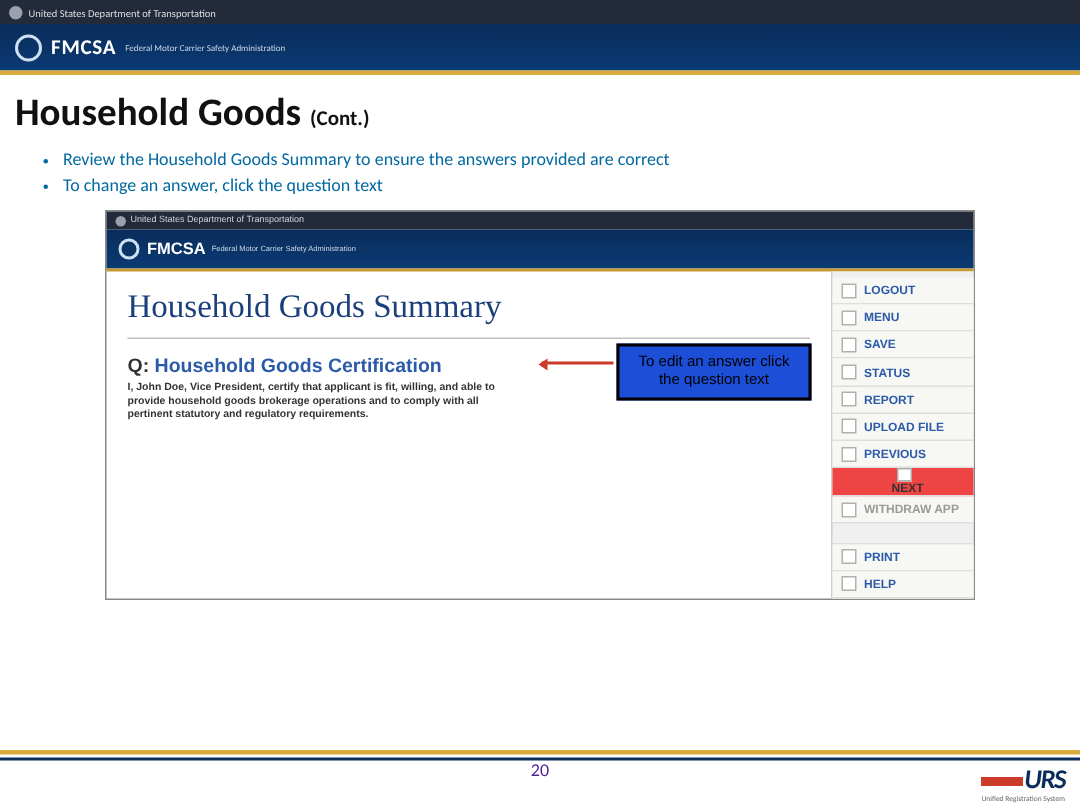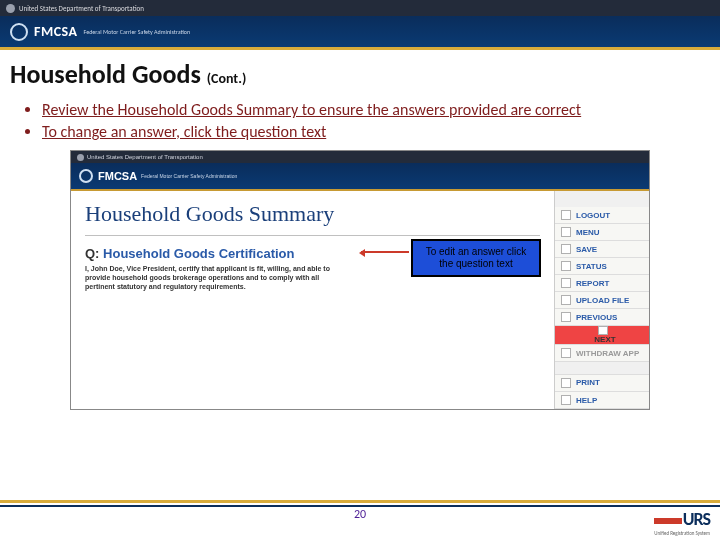--- a/index.html
+++ b/index.html
@@ -22,21 +22,21 @@
     padding-left:10px; border-bottom:3px solid #d8ab3a;
   }
   .fmcsa-bar .logo-circle {
     width:18px;height:18px;border-radius:50%;border:2px solid #cfe0f2;margin-right:6px;
   }
   .fmcsa-bar .brand { font-weight:bold; font-size:14px; letter-spacing:0.5px; }
   .fmcsa-bar .sub { font-size:6px; color:#c9d6e8; margin-left:6px; }
   .slide-body { padding: 8px 10px 0 10px; }
   .title { font-size:26px; font-weight:bold; color:#111; }
   .title .cont { font-size:14px; font-weight:bold; }
-  ul.bullets { margin:10px 0 8px 32px; font-size:16px; color:#7f1d1d; line-height:1.25;text-decoration:underline; }
+  ul.bullets { margin:10px 0 8px 32px; font-size:12px; color:#0369a1; line-height:1.25; }
   ul.bullets li { margin-bottom:2px; }
   .screenshot {
     width: 580px; height: 260px; margin: 4px auto 0 auto;
     border:1px solid #888; background:#fff; position:relative;
     font-family: Arial, sans-serif;
   }
   .ss-gov { height:12px; background:#232b3a; color:#cfd2dc; font-size:6px;
     display:flex;align-items:center;padding-left:6px;}
   .ss-gov .seal{width:7px;height:7px;border-radius:50%;background:#9aa0ad;margin-right:3px;}
   .ss-fmcsa { height:28px; background:linear-gradient(#0a2d5b,#0a3a73); color:#fff;
@@ -46,21 +46,21 @@
   .ss-fmcsa .sub{font-size:5px;color:#c9d6e8;margin-left:4px;}
   .ss-main { display:flex; height:calc(100% - 40px); }
   .ss-content { flex:1; padding:10px 14px; }
   .ss-heading { font-size:22px; color:#1a3f7a; font-weight:normal; font-family:Georgia,serif; margin-bottom:8px;}
   .ss-rule { border:0; border-top:1px solid #c0c0c0; margin:4px 0 10px 0;}
   .ss-q { font-size:13px; color:#333; font-weight:bold; margin-bottom:4px;}
   .ss-q .qlink { color:#2a5aa8; font-weight:bold; }
   .ss-q-body { font-size:7px; color:#333; font-weight:bold; line-height:1.25; max-width:260px;}
   .ss-sidebar {
     width:95px; background:#f0f0f0; border-left:1px solid #ccc;
-    display:flex; flex-direction:column; padding-top:16px;
+    display:flex; flex-direction:column; padding-top:4px;
   }
   .ss-sidebar .item {
     height:19px; display:flex; align-items:center; font-size:8px;
     color:#2a5aa8; padding-left:6px; border-bottom:1px solid #ddd;
     background:#f7f7f4; font-weight:bold;
   }
   .ss-sidebar .item.active { background:#ef4444; color:#333;flex-direction:column; }
   .ss-sidebar .item.muted { color:#9a9a9a; }
   .ss-sidebar .item .ic { width:10px;height:10px;border:1px solid #b0b0b0;background:#fff;margin-right:5px;}
   .ss-sidebar .spacer { height:14px; border-bottom:1px solid #ddd; }
@@ -79,21 +79,21 @@
   }
   .footer {
     position:absolute; bottom:0; left:0; width:100%; height:40px;
     border-top:3px solid #d8ab3a;
   }
   .footer .pgnum { text-align:center; font-size:12px; padding-top:4px; color:#4c1d95;}
   .footer .urs {
     position:absolute; right:10px; bottom:4px; display:flex; flex-direction:column; align-items:flex-end;
   }
   .footer .urs .logo {
-    font-size:18px; font-weight:bold; color:#0a2d5b;
+    font-size:18px; font-weight:bold; font-style:italic; color:#0a2d5b;
     letter-spacing:-1px;
   }
   .footer .urs .logo .bar { display:inline-block;width:28px;height:6px;background:#cc3a2a;vertical-align:middle;margin-right:1px;}
   .footer .urs .tag { font-size:5px; color:#666; }
   .footer .rule { position:absolute; bottom:33px; left:0; width:100%; height:2px; background:#0a2d5b;}
 </style>
 </head>
 <body>
 
 <div class="gov-bar">

